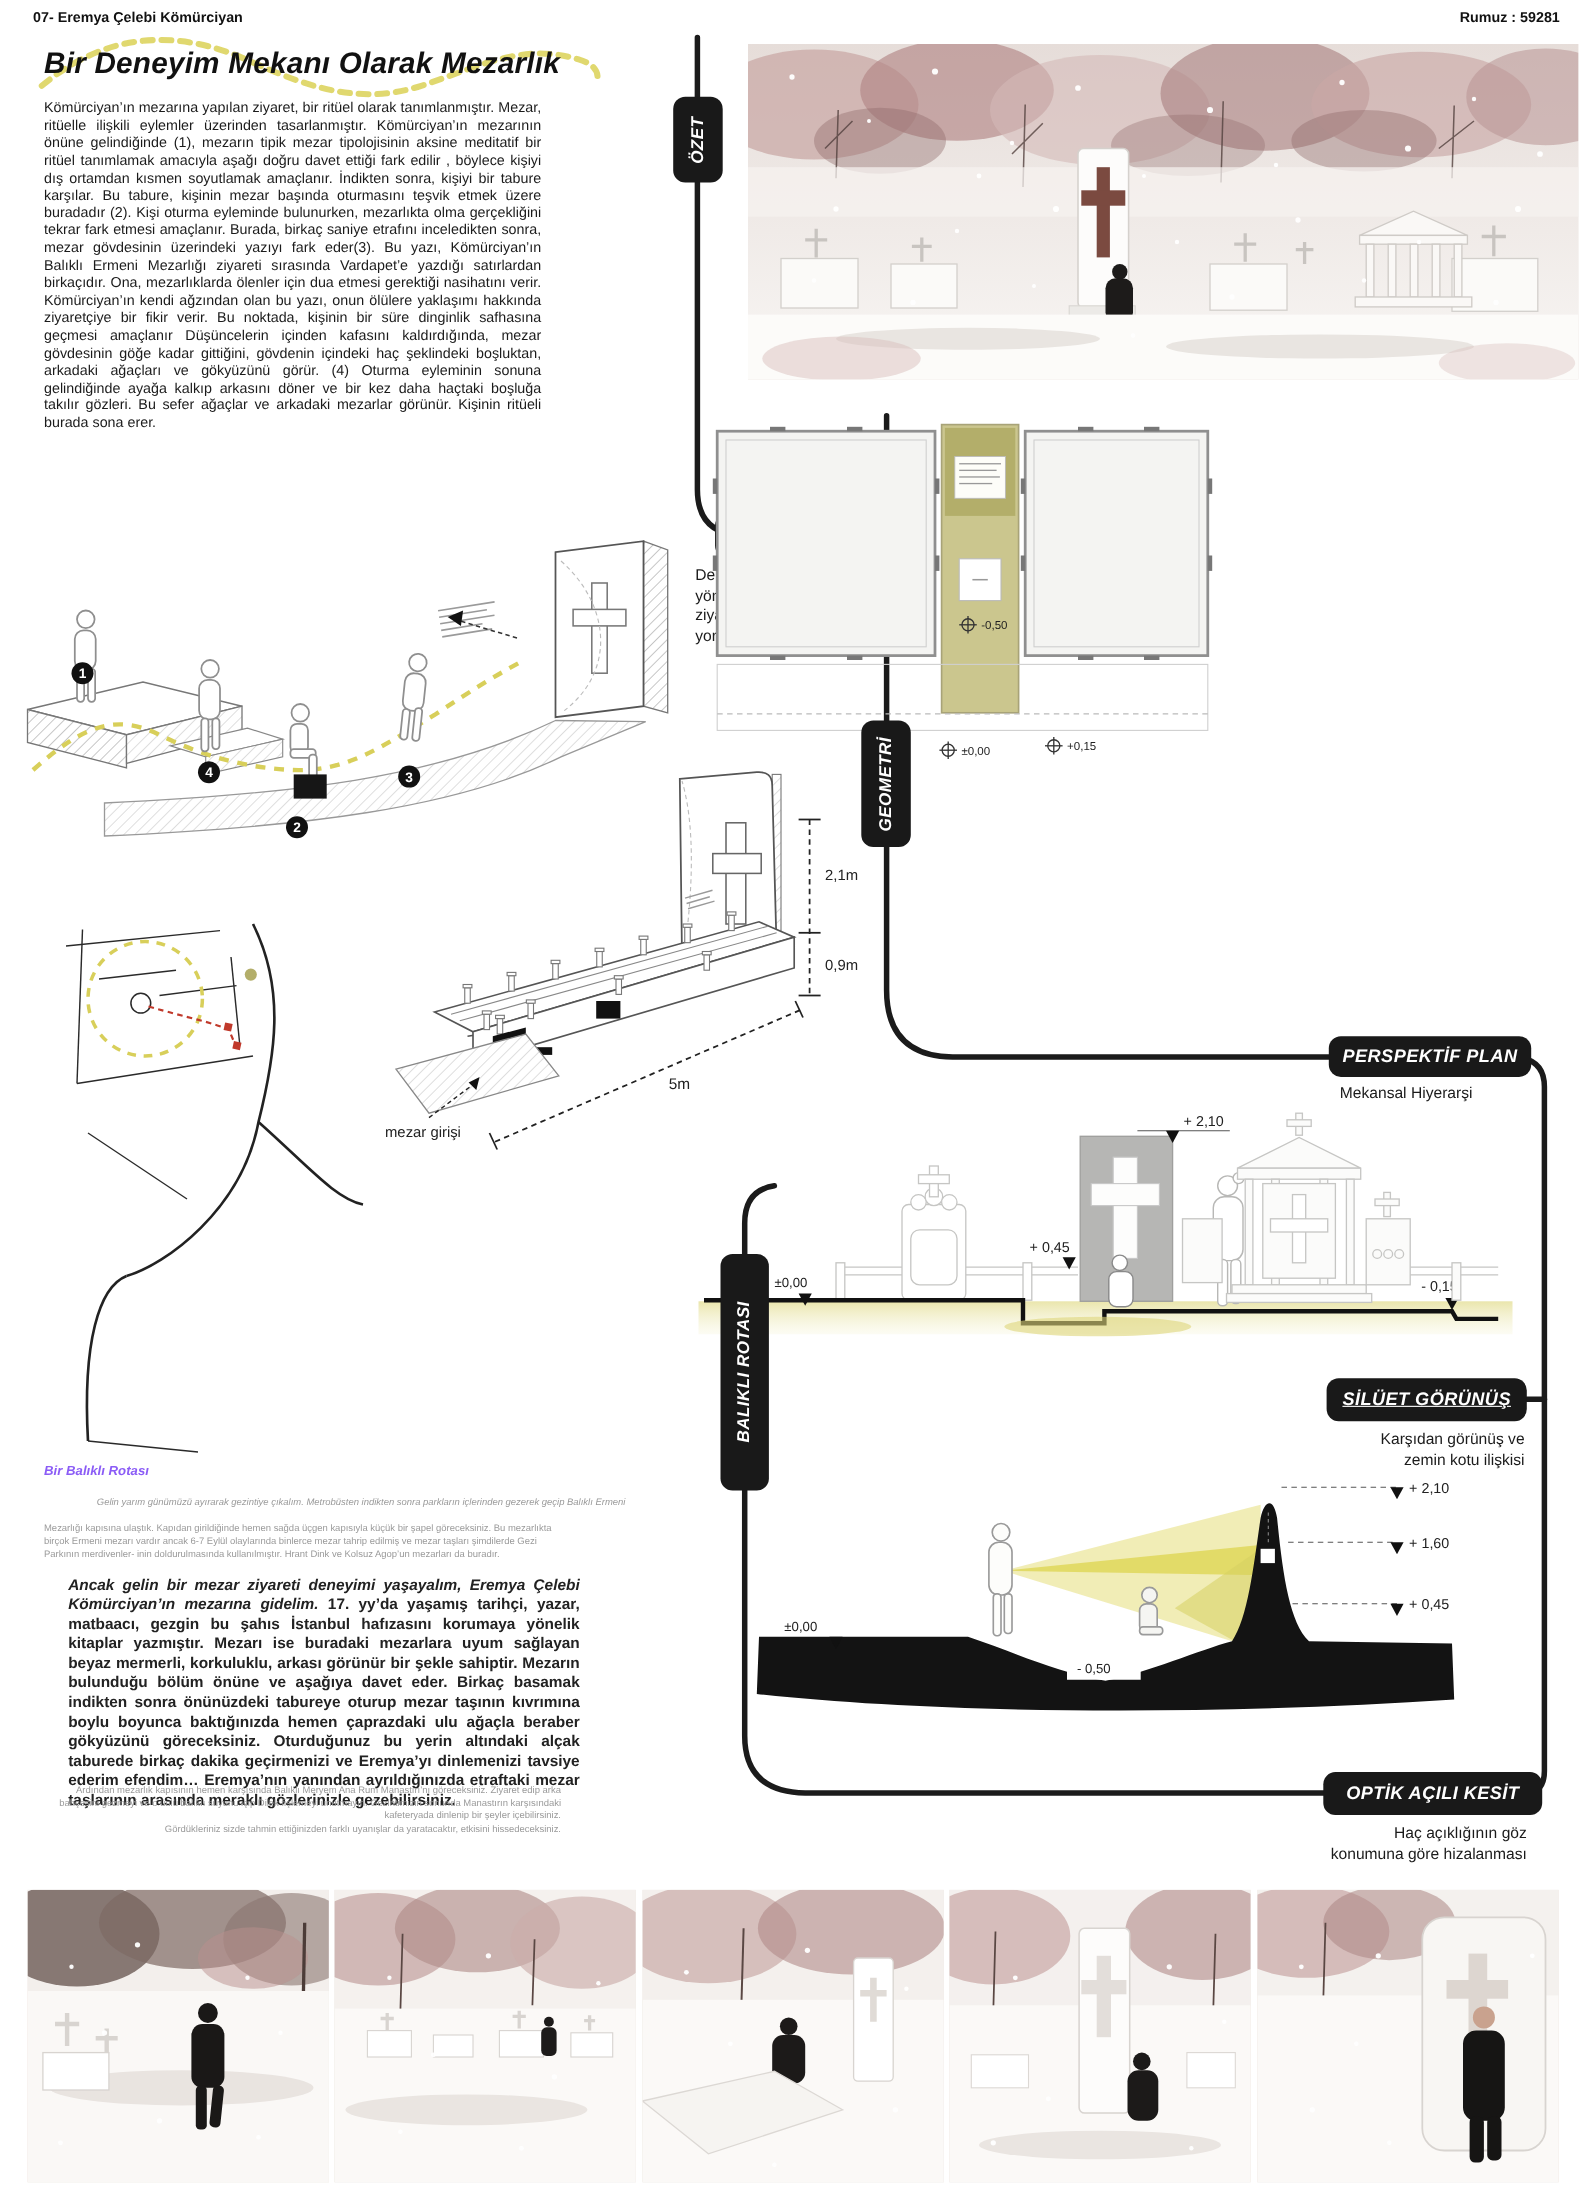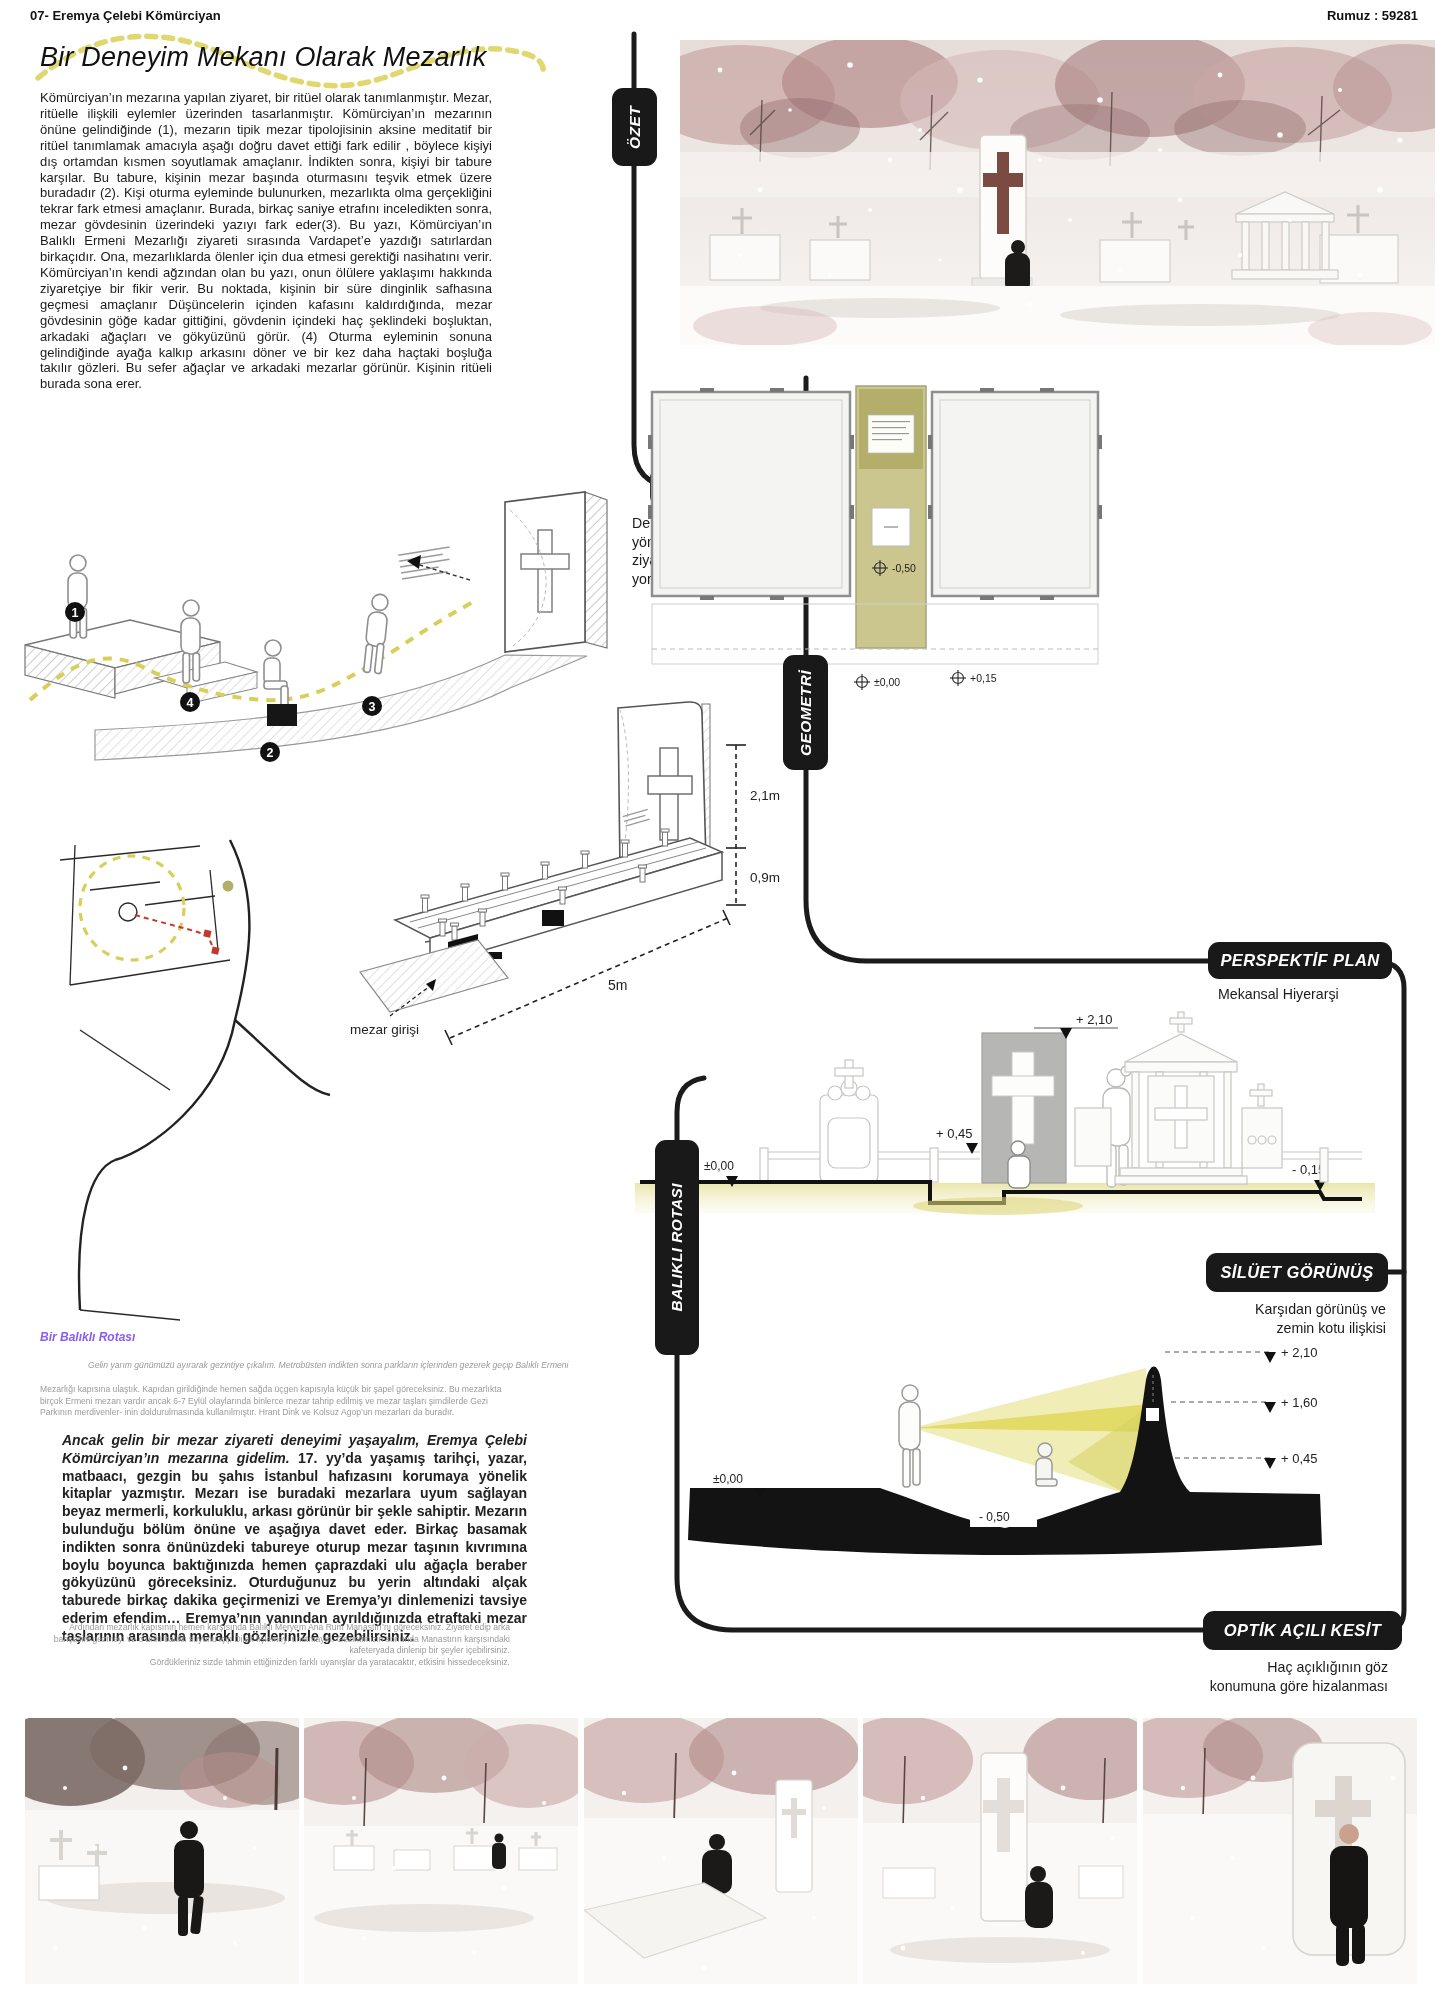--- a/index.html
+++ b/index.html
@@ -1,20 +1,20 @@
 <!DOCTYPE html>
 <html><head>
 <meta charset="utf-8">
 <style>
   html,body{margin:0;padding:0;background:#888;}
   .board{position:relative;width:1450px;height:2000px;background:#ffffff;font-family:"Liberation Sans",sans-serif;color:#1b1b1b;overflow:hidden;margin:0 auto;}
   .abs{position:absolute;}
   svg text{font-family:"Liberation Sans",sans-serif;}
   .hdr{font-size:13px;font-weight:bold;color:#111;}
-  .title{font-size:27px;font-weight:normal;font-style:italic;letter-spacing:.2px;color:#111;}
+  .title{font-size:27px;font-weight:bold;font-style:italic;letter-spacing:.2px;color:#111;}
   .body-text{font-size:13px;line-height:15.9px;text-align:justify;color:#1b1b1b;}
   .quote-box{border:1.6px dashed #2a2a2a;padding:12px 14px;font-family:"DejaVu Serif",serif;font-style:italic;font-weight:bold;font-size:15.5px;line-height:24px;color:#3c3c3c;letter-spacing:1px;word-spacing:6px;}
   .taglabel{background:#191919;color:#fff;font-weight:bold;font-style:italic;display:flex;align-items:center;justify-content:center;border-radius:11px;letter-spacing:.4px;}
   .taglabel.h{font-size:16.5px;}
   .taglabel.v{font-size:15.5px;}
   .taglabel.v span{writing-mode:vertical-rl;transform:rotate(180deg);white-space:nowrap;}
   .cap{font-size:14.2px;line-height:18.5px;color:#1b1b1b;}
   .cap.right{text-align:right;}
   .prelines{white-space:pre-line;text-align:right;}
   .note{font-size:14.5px;line-height:19.5px;color:#1b1b1b;}
@@ -522,21 +522,21 @@
     <circle cx="178" cy="56" r="5.5" fill="#b3ae6a"></circle>
     <path d="M 85,85 C 120,95 145,100 158,106 L 164,120" fill="none" stroke="#c0392b" stroke-width="2" stroke-dasharray="5 4"></path>
     <rect x="154" y="100" width="7" height="7" fill="#c0392b" transform="rotate(12 157 103)"></rect>
     <rect x="162" y="117" width="7" height="7" fill="#c0392b" transform="rotate(12 165 120)"></rect>
   </svg>
 
   <div class="abs taglabel v" style="left:655px;top:1140px;width:44px;height:215px;">
     <span>BALIKLI ROTASI</span>
   </div>
 
-  <div class="abs taglabel h" style="left:1206px;top:1253px;width:182px;height:39px;">
+  <div class="abs taglabel h" style="left:1206px;top:1253px;width:182px;height:39px;text-decoration:underline;">
     <span>SİLÜET GÖRÜNÜŞ</span>
   </div>
   <div class="abs cap right prelines" style="left:1190px;top:1300px;width:196px;">Karşıdan görünüş ve
 zemin kotu ilişkisi</div>
 
   <svg class="abs" style="left:575px;top:1330px;" width="770" height="275" viewBox="0 0 770 275">
     <polygon points="337,98 571,38 571,170" fill="#e3dc6e" opacity=".5"></polygon>
     <polygon points="337,98 575,74 575,102" fill="#ded655" opacity=".8"></polygon>
     <polygon points="493,132 571,78 571,175" fill="#d6cf60" opacity=".55"></polygon>
     <path d="M 115,158 L 305,158 C 355,175 385,190 430,198 C 470,190 515,170 545,162 C 560,140 565,90 571,50 C 575,32 583,32 586,50 C 591,100 597,145 615,162 L 745,164 L 747,215 C 525,230 275,228 113,210 Z" fill="#131313"></path>

